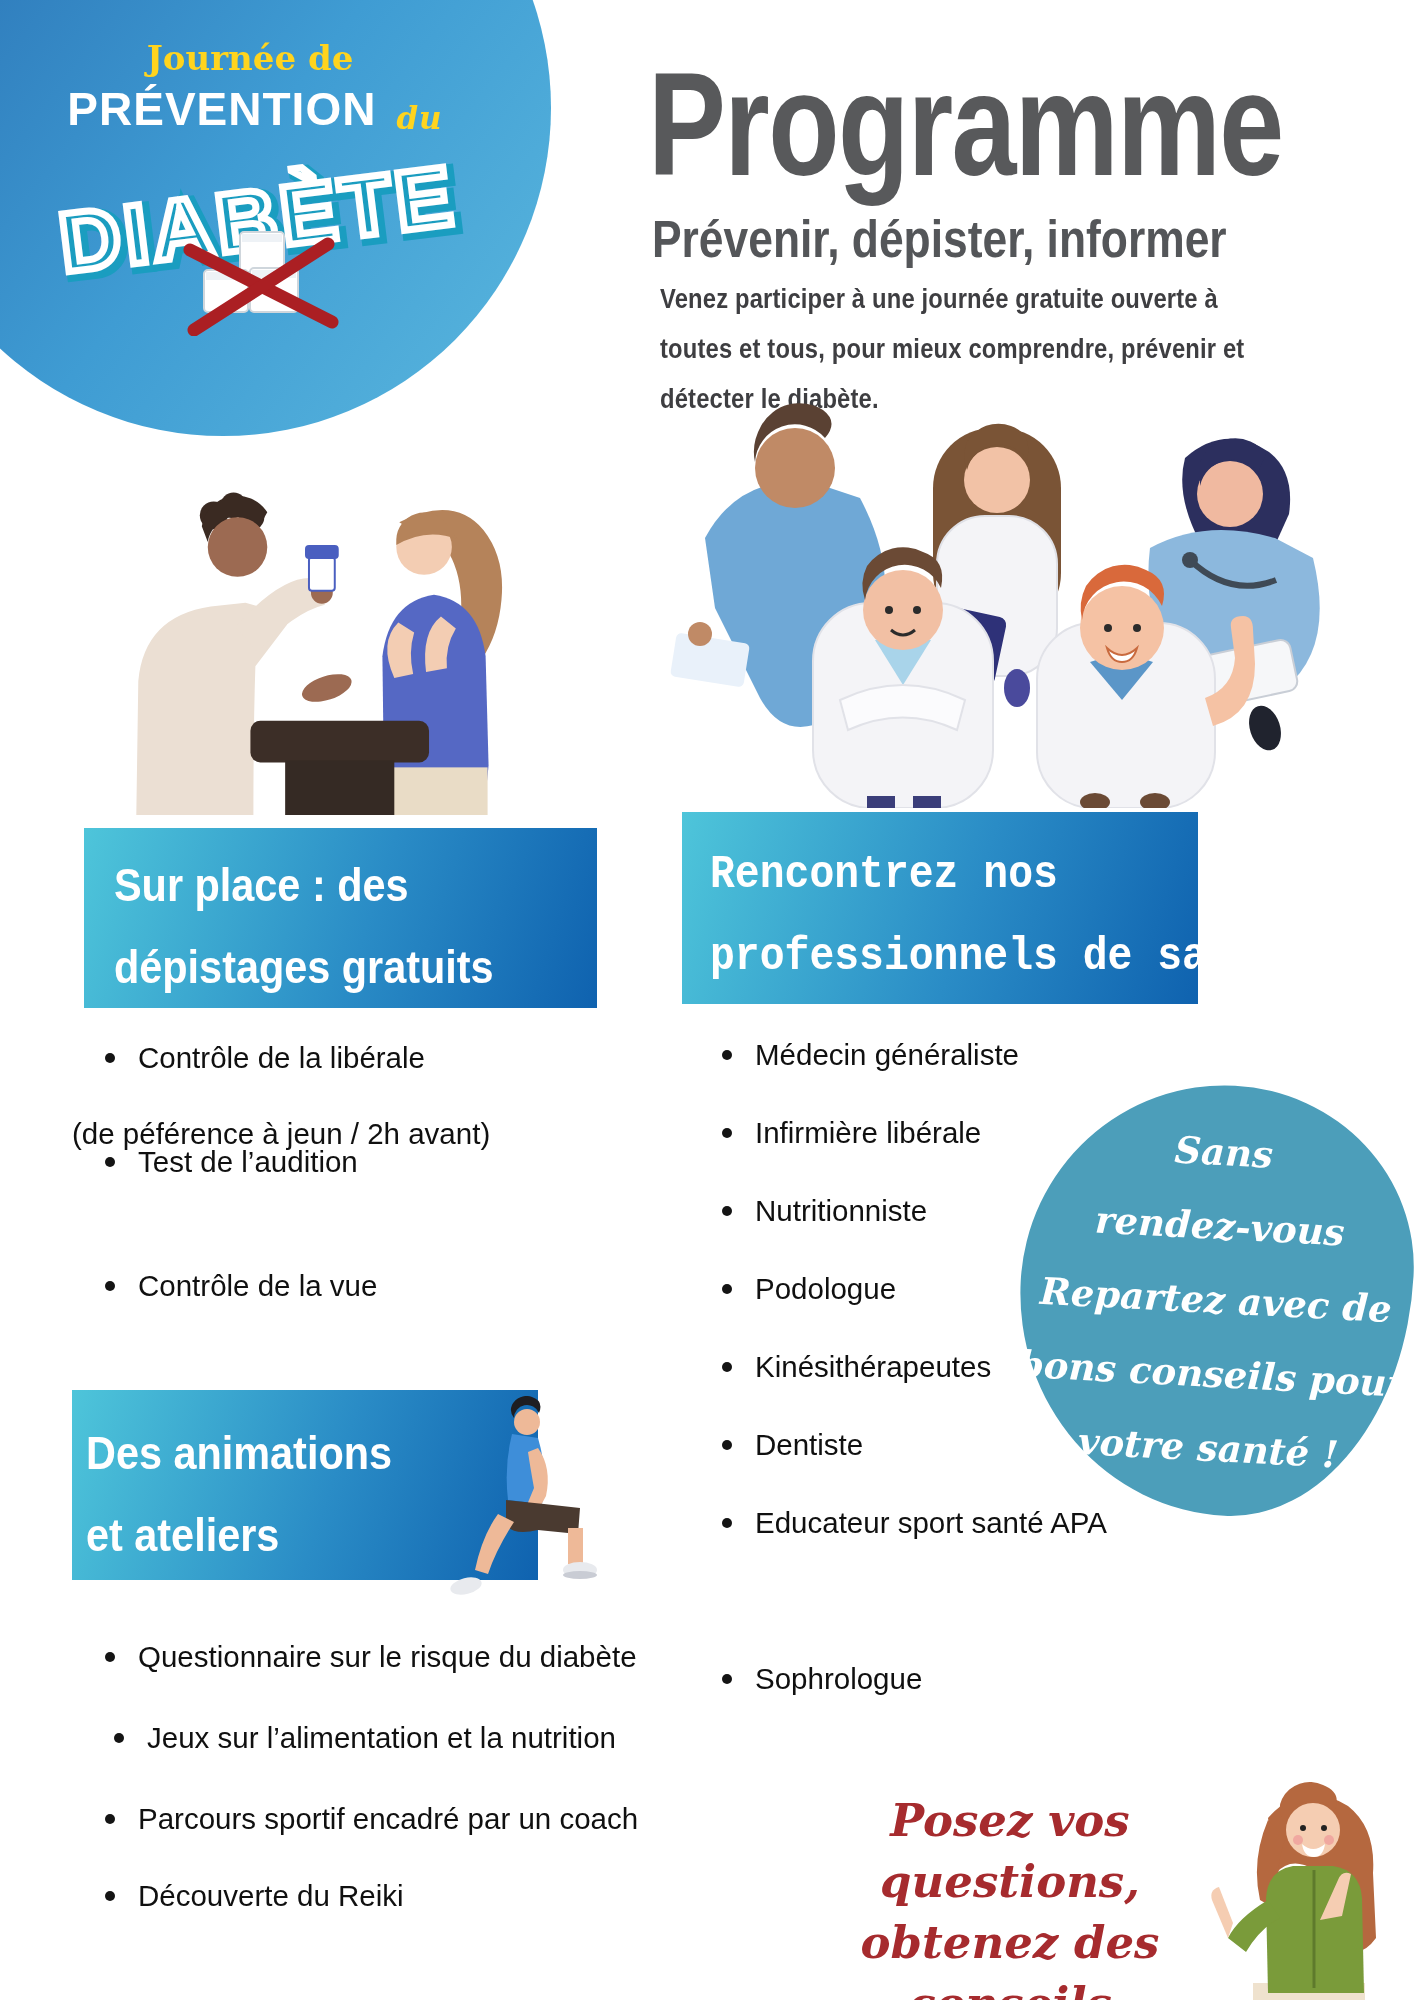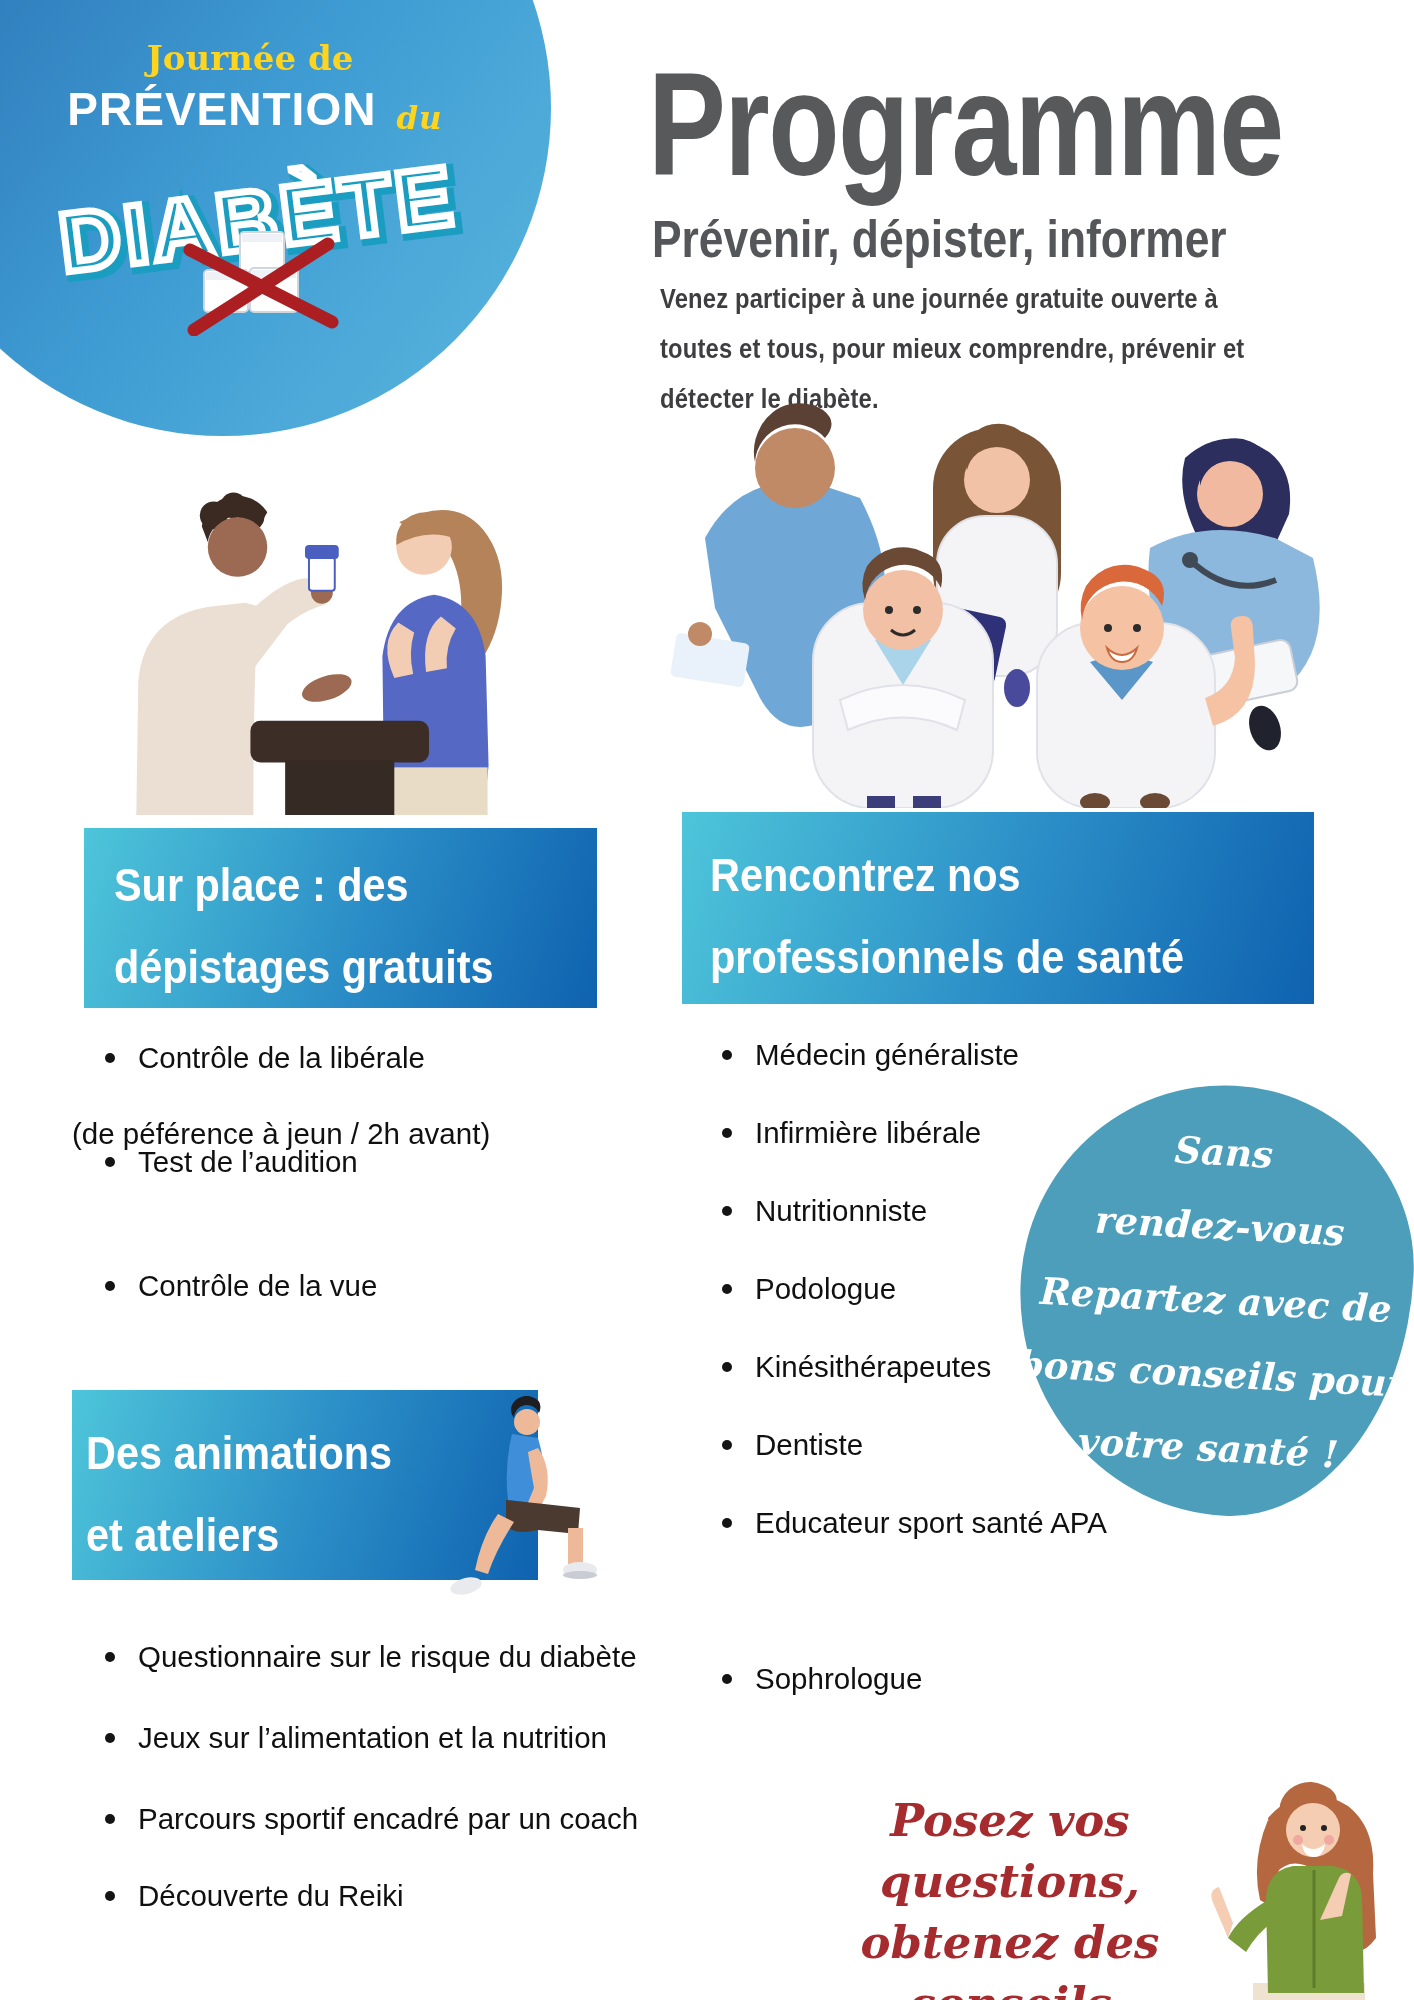--- a/index.html
+++ b/index.html
@@ -30,21 +30,21 @@
     transform:scaleX(.87);transform-origin:left top;white-space:nowrap;}
   .intro{left:660px;top:274px;font-size:27px;font-weight:bold;color:#3e3e41;line-height:50px;
     transform:scaleX(.88);transform-origin:left top;letter-spacing:.2px;white-space:nowrap;}
 
   
   .banner{background:linear-gradient(108deg,#4ec5da 0%,#2a8cc6 55%,#0f62af 100%);
     color:#fff;font-weight:bold;}
   .banner .bline{font-size:46px;line-height:82px;transform:scaleX(.9);
     transform-origin:left center;white-space:nowrap;}
   .banner-screenings{left:84px;top:828px;width:513px;height:180px;padding:16px 9px 0 30px;box-sizing:border-box;}
-  .banner-pros{left:682px;top:812px;width:632px;height:192px;padding:22px 0 0 28px;box-sizing:border-box;}
+  .banner-pros{left:682px;top:812px;width:516px;height:192px;padding:22px 0 0 28px;box-sizing:border-box;font-family:Liberation Mono, monospace;}
   .banner-anim{left:72px;top:1390px;width:466px;height:190px;padding:22px 0 0 14px;box-sizing:border-box;z-index:1;}
 
   
   .li{position:absolute;height:40px;display:flex;align-items:center;
       font-size:29.5px;color:#101010;white-space:nowrap;}
   .dot{width:10px;height:10px;border-radius:50%;background:#141414;margin-right:23px;flex:0 0 auto;}
 
   
   .blob{left:1020px;top:1085px;width:392px;height:430px;background:#4c9eba;
     border-radius:52% 48% 45% 55% / 48% 42% 58% 52%;transform:rotate(3deg);
@@ -254,21 +254,21 @@
     <rect x="138" y="132" width="15" height="36" fill="#eeb998"></rect>
     <ellipse cx="150" cy="174" rx="17" ry="8" fill="#e8eaee"></ellipse>
     <ellipse cx="150" cy="179" rx="17" ry="4" fill="#c9ccd4"></ellipse>
     <path d="M84,126 q-18,28 -26,52 l-13,-4 q7,-34 23,-56z" fill="#eeb998"></path>
     <ellipse cx="36" cy="190" rx="16" ry="8" fill="#e8eaee" transform="rotate(-14 36 190)"></ellipse>
   </svg>
   <div class="li" style="left:105px;top:1637px;">
     <span class="dot"></span>
     <span>Questionnaire sur le risque du diabète</span>
   </div>
-  <div class="li" style="left:105px;top:1718px;">
+  <div class="li" style="left:114px;top:1718px;">
     <span class="dot"></span>
     <span>Jeux sur l’alimentation et la nutrition</span>
   </div>
   <div class="li" style="left:105px;top:1799px;">
     <span class="dot"></span>
     <span>Parcours sportif encadré par un coach</span>
   </div>
   <div class="li" style="left:105px;top:1876px;">
     <span class="dot"></span>
     <span>Découverte du Reiki</span>

